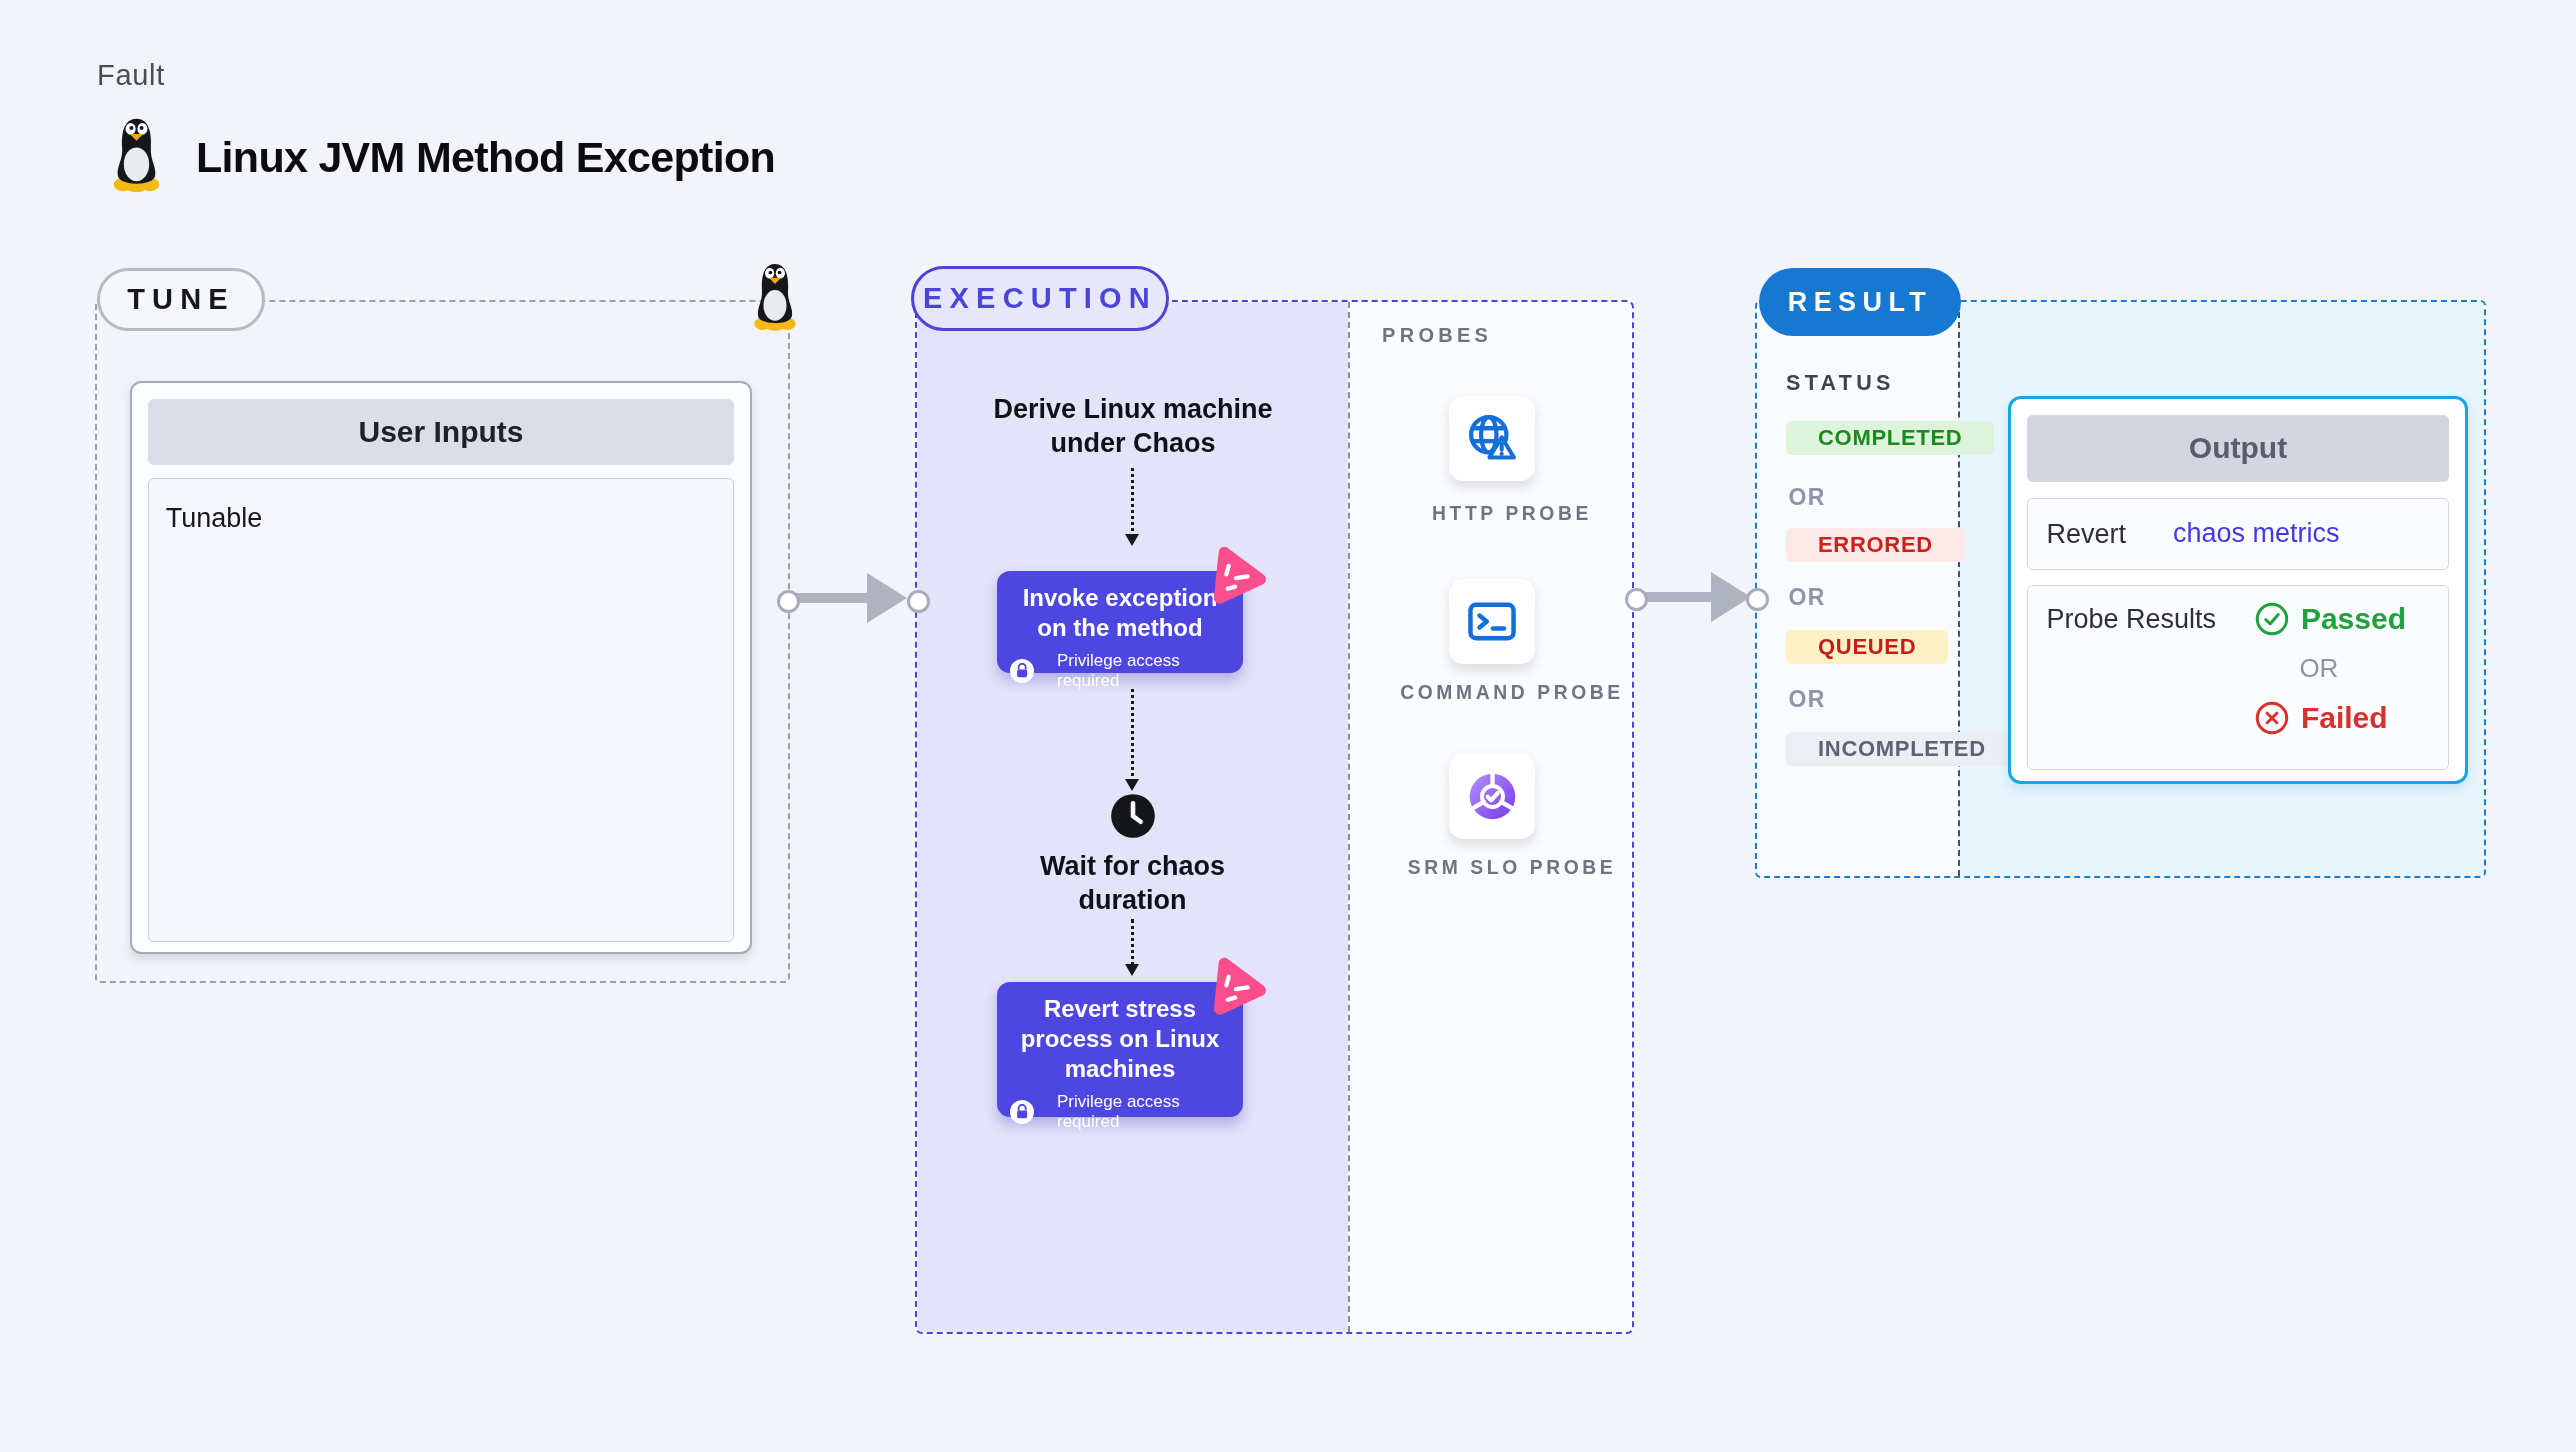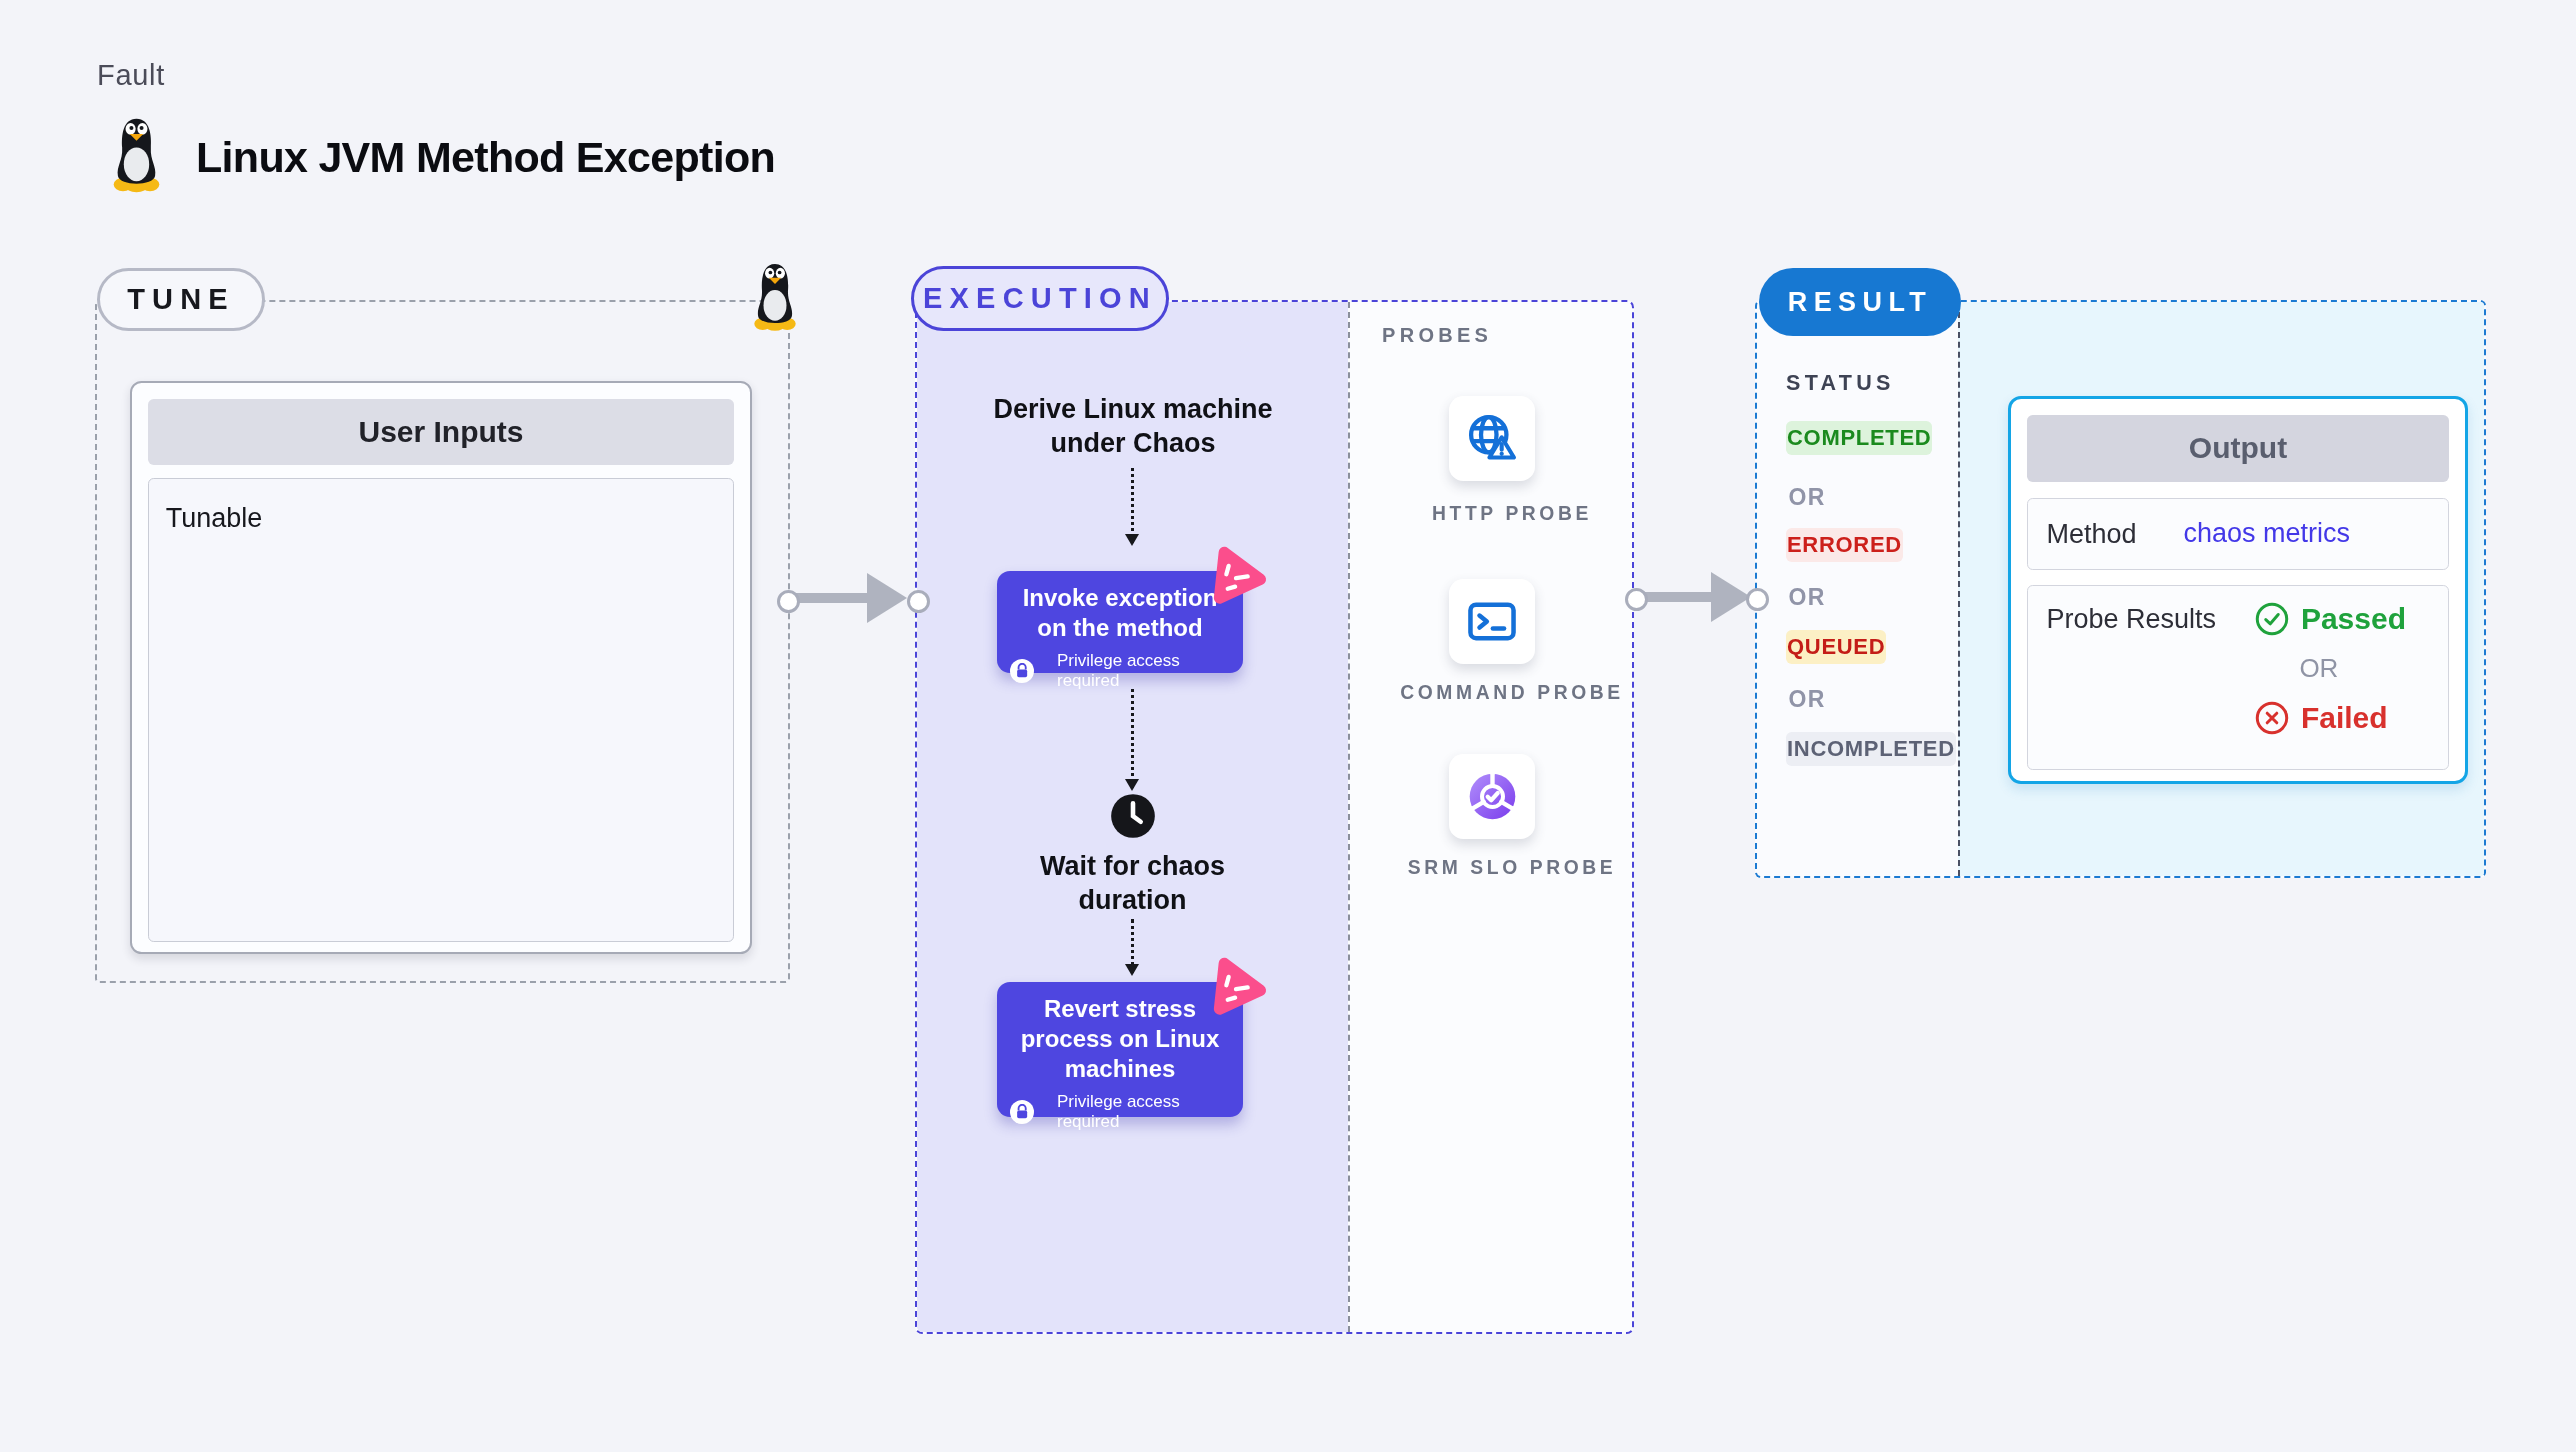--- a/index.html
+++ b/index.html
@@ -81,21 +81,21 @@
             z-index:4;}
 
   
   .result-outer{left:1755px;top:300px;width:731px;height:578px;border:2.9px dashed #1b7ad2;
                 border-radius:5.7px;overflow:hidden;background:#fafbfe;box-sizing:border-box;}
   .result-cyan{position:absolute;left:201px;top:0;right:0;height:100%;background:#e7f6fd;}
   .result-divider{position:absolute;left:201px;top:0;height:100%;width:0;
                   border-left:2.1px dashed #4a4f63;}
   .status-heading{position:absolute;left:29px;top:69px;font-size:21.5px;font-weight:bold;
                   color:#3e4354;letter-spacing:4.3px;}
-  .status-badge{position:absolute;left:29px;height:34px;line-height:34px;padding:0 1px;
+  .status-badge{position:absolute;left:29px;height:34px;line-height:34px;padding:0 32px;
                 border-radius:5.7px;font-size:22px;font-weight:bold;letter-spacing:0.7px;}
   .or-status{position:absolute;left:31.5px;font-size:23px;font-weight:bold;color:#9094a8;
              letter-spacing:1.4px;}
   .output-card{position:absolute;left:251px;top:94px;width:460px;height:388px;background:#ffffff;
                border:3.6px solid #14a5e6;border-radius:13px;box-sizing:border-box;padding:15.8px;
                box-shadow:0 5.7px 11.5px rgba(30,120,190,.15);}
   .output-header{height:67px;background:#d4d5df;border-radius:5.7px;display:flex;align-items:center;
                  justify-content:center;font-size:30px;font-weight:bold;color:#595e6e;}
   .output-row{margin-top:15.8px;border:1.4px solid #d3d5de;border-radius:5.7px;background:#fbfcfe;
               box-sizing:border-box;display:flex;}
@@ -279,21 +279,21 @@
     <div class="status-badge" style="top: 226px; color: rgb(204, 32, 27); background: rgb(251, 233, 232);">ERRORED</div>
     <div class="or-status" style="top:282px">OR</div>
     <div class="status-badge" style="top: 328px; color: rgb(196, 29, 23); background: rgb(252, 240, 197);">QUEUED</div>
     <div class="or-status" style="top:384px">OR</div>
     <div class="status-badge" style="top: 430px; color: rgb(93, 98, 117); background: rgb(236, 238, 244);">INCOMPLETED</div>
 
     <div class="output-card">
       <div class="output-header mono">Output</div>
 
       <div class="output-row row-metrics">
-        <div class="row-label mono">Method</div>
+        <div class="row-label mono">Revert</div>
         <div class="metrics-link mono">chaos metrics</div>
       </div>
 
       <div class="output-row row-probe">
         <div class="row-label mono" style="width:179px">Probe Results</div>
         <div class="pr-col">
           <div class="pr-line">
             <svg width="34" height="34" viewBox="0 0 24 24">
               <circle cx="12" cy="12" r="10.4" fill="none" stroke="#1fa23c" stroke-width="2.1"></circle>
               <path d="M7.6 12.4 L10.8 15.4 L16.4 8.8" fill="none" stroke="#1fa23c" stroke-width="2.1" stroke-linecap="round" stroke-linejoin="round"></path>

